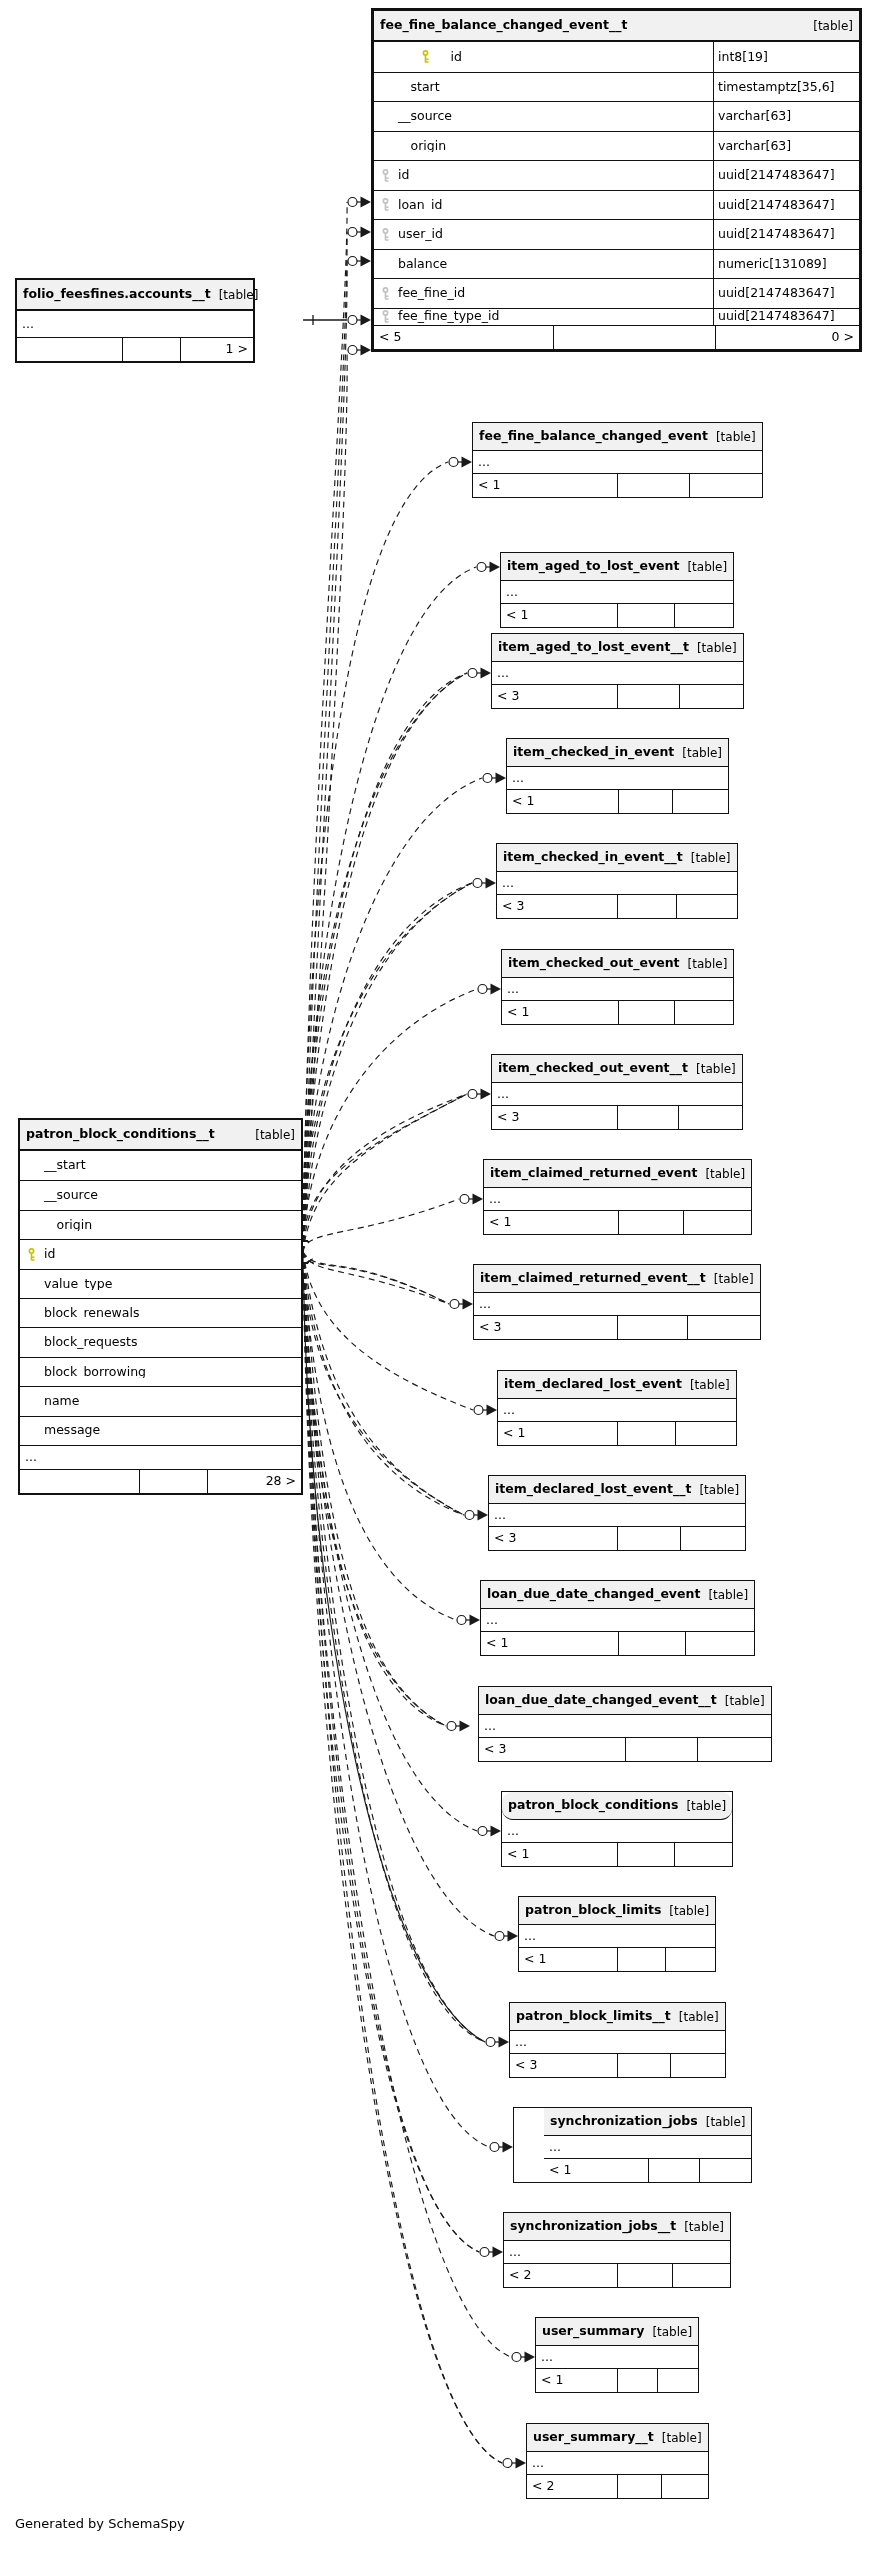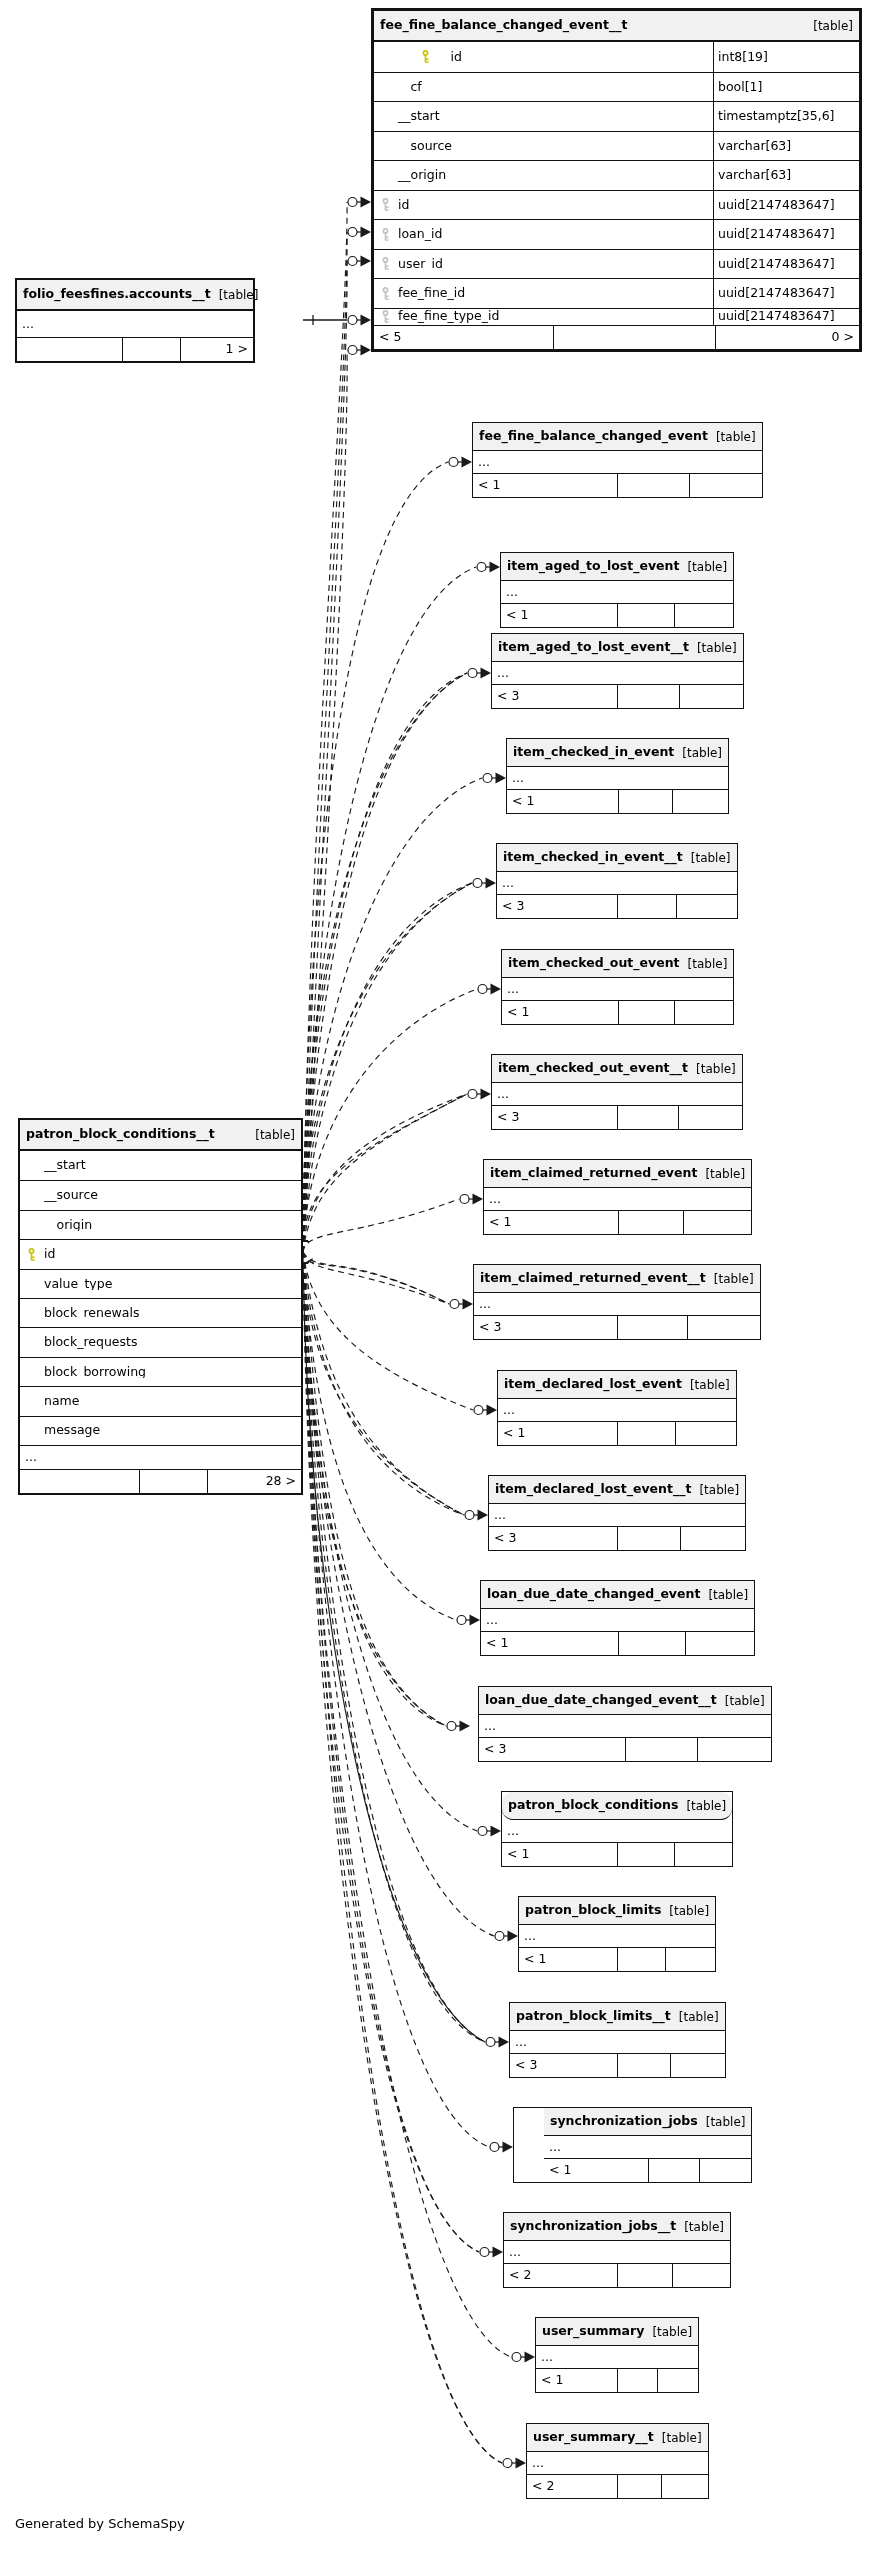--- a/index.html
+++ b/index.html
@@ -208,26 +208,20 @@
                 <line x1="4.5" y1="9.2" x2="7.6" y2="9.2" stroke="#c9c400" stroke-width="1.5"></line>
                 <line x1="4.5" y1="12" x2="7.6" y2="12" stroke="#c9c400" stroke-width="1.5"></line>
               </svg>
             </div>
             <div style="display: inline;">__id</div>
           </div>
           <div class="ctype" style="width: 146px; flex: 0 0 146px; text-align: center;">int8[19]</div>
         </div>
         <div class="trow" style="height: 29.5px;">
           <div class="cname noicon">
-            <div style="display: inline;">__cf</div>
-          </div>
-          <div class="ctype" style="width: 146px; flex: 0 0 146px;">bool[1]</div>
-        </div>
-        <div class="trow" style="height: 29.5px;">
-          <div class="cname noicon">
             <div style="display: inline;">__start</div>
           </div>
           <div class="ctype" style="width: 146px; flex: 0 0 146px;">timestamptz[35,6]</div>
         </div>
         <div class="trow" style="height: 29.5px;">
           <div class="cname noicon">
             <div style="display: inline;">__source</div>
           </div>
           <div class="ctype" style="width: 146px; flex: 0 0 146px;">varchar[63]</div>
         </div>
@@ -271,20 +265,26 @@
               <svg width="11" height="13" viewBox="0 0 11 13">
                 <circle cx="4.5" cy="3" r="2.1" fill="none" stroke="#c2c2c2" stroke-width="1.7"></circle>
                 <line x1="4.5" y1="5.1" x2="4.5" y2="12.4" stroke="#c2c2c2" stroke-width="1.7"></line>
                 <line x1="4.5" y1="9.2" x2="7.6" y2="9.2" stroke="#c2c2c2" stroke-width="1.5"></line>
                 <line x1="4.5" y1="12" x2="7.6" y2="12" stroke="#c2c2c2" stroke-width="1.5"></line>
               </svg>
             </div>
             <div style="display: inline;">user_id</div>
           </div>
           <div class="ctype" style="width: 146px; flex: 0 0 146px;">uuid[2147483647]</div>
+        </div>
+        <div class="trow" style="height: 29.5px;">
+          <div class="cname noicon">
+            <div style="display: inline;">balance</div>
+          </div>
+          <div class="ctype" style="width: 146px; flex: 0 0 146px;">numeric[131089]</div>
         </div>
         <div class="trow" style="height: 29.5px;">
           <div class="cname">
             <div class="keyspace">
               <svg width="11" height="13" viewBox="0 0 11 13">
                 <circle cx="4.5" cy="3" r="2.1" fill="none" stroke="#c2c2c2" stroke-width="1.7"></circle>
                 <line x1="4.5" y1="5.1" x2="4.5" y2="12.4" stroke="#c2c2c2" stroke-width="1.7"></line>
                 <line x1="4.5" y1="9.2" x2="7.6" y2="9.2" stroke="#c2c2c2" stroke-width="1.5"></line>
                 <line x1="4.5" y1="12" x2="7.6" y2="12" stroke="#c2c2c2" stroke-width="1.5"></line>
               </svg>

